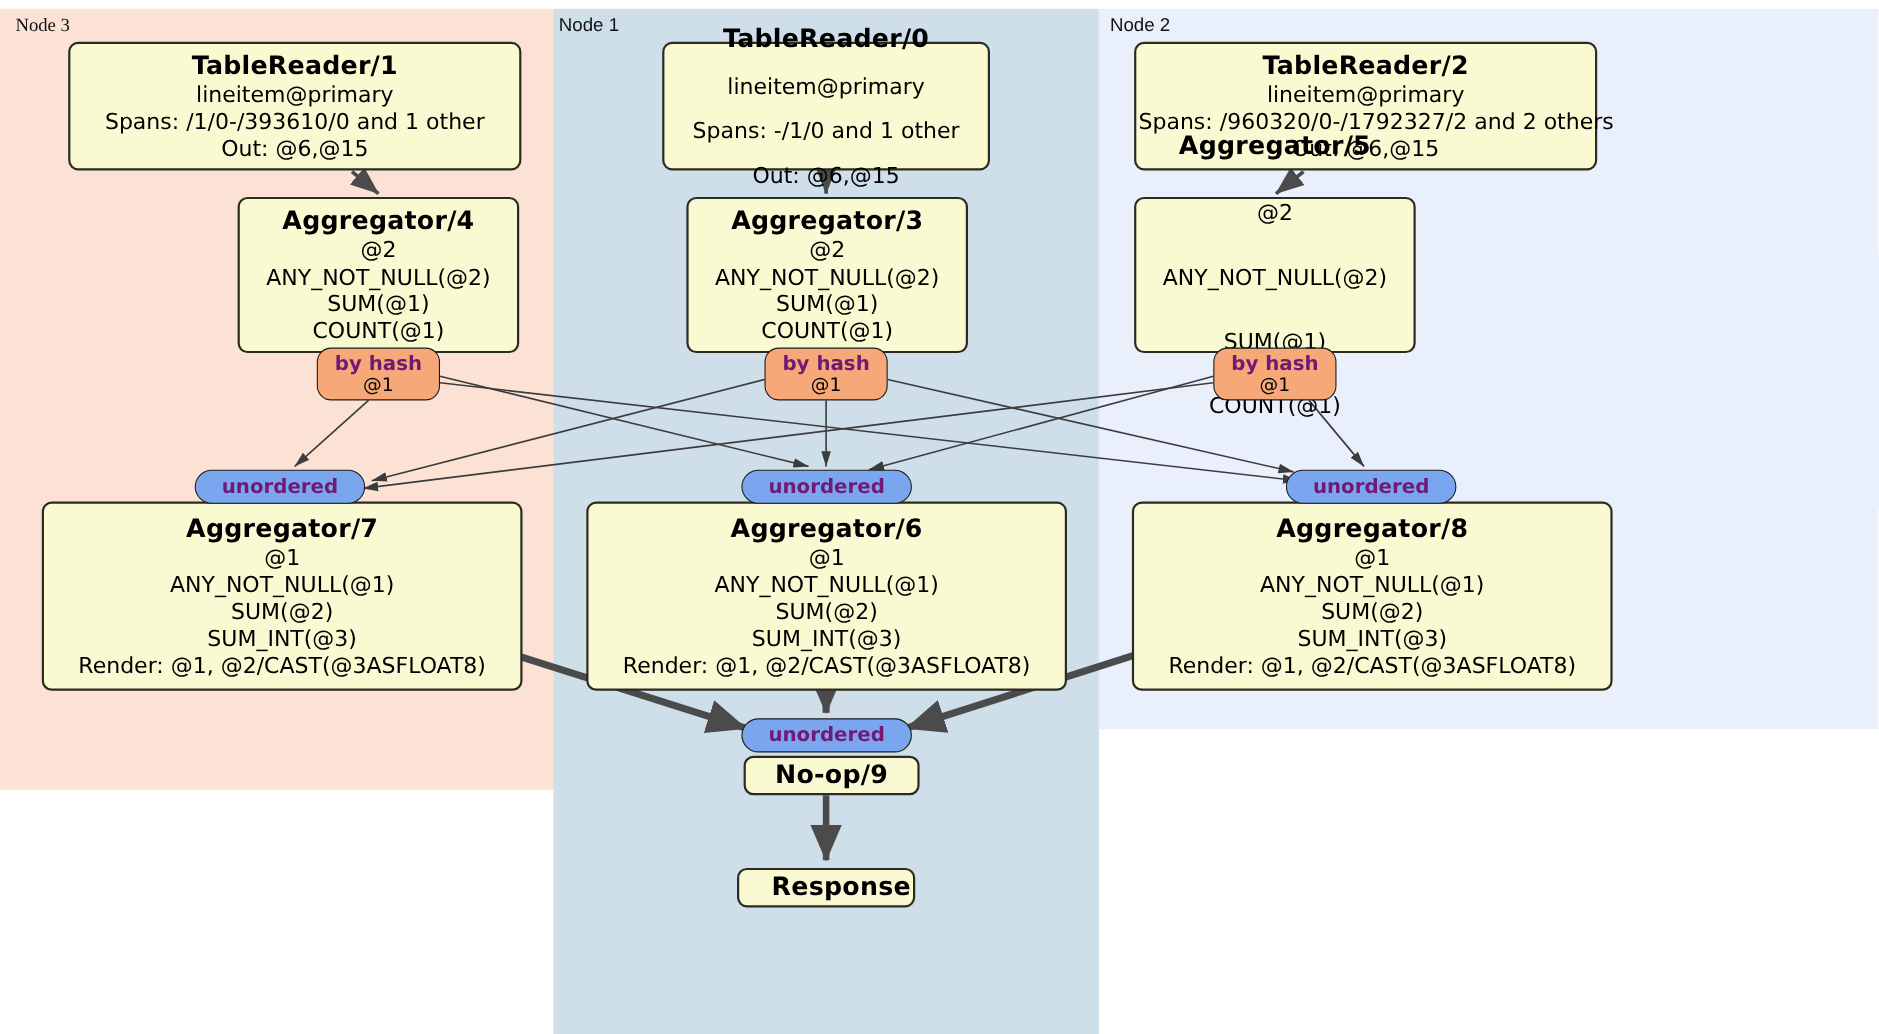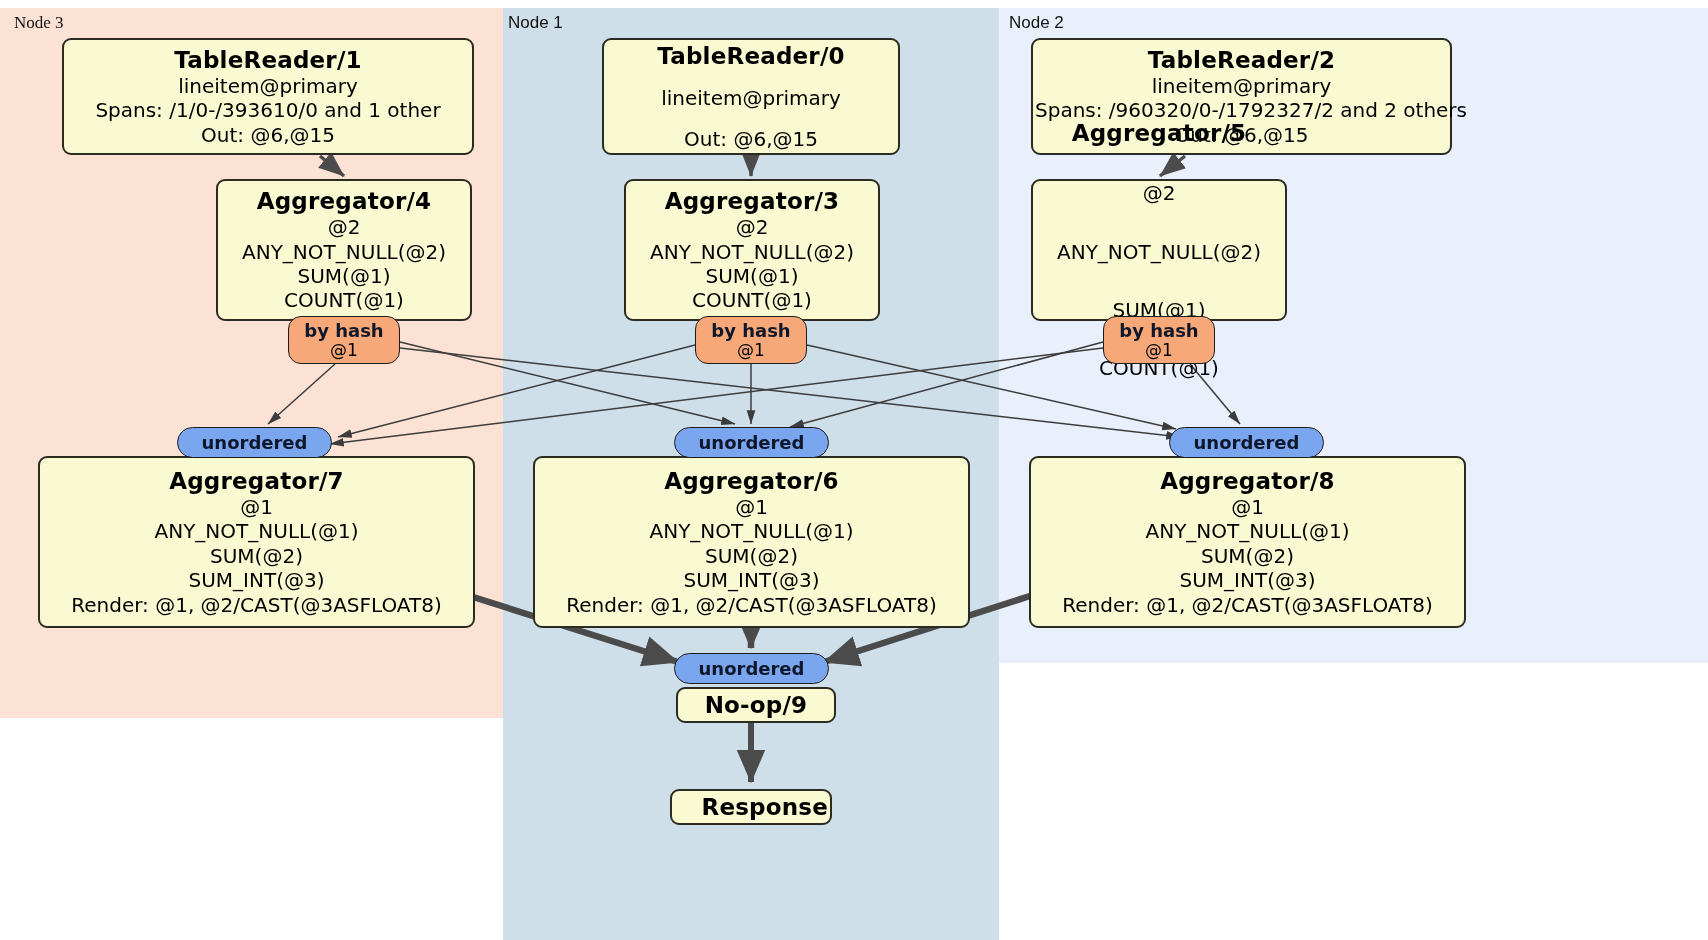--- a/index.html
+++ b/index.html
@@ -18,21 +18,21 @@
   .gbox .t{font-weight:bold;font-size:23px;letter-spacing:.2px;}
   .gbox .l{font-weight:normal;font-size:20px;white-space:nowrap;}
 
   .pill{
     position:absolute;box-sizing:border-box;border:1.6px solid #1c1c1c;
     display:flex;flex-direction:column;align-items:center;justify-content:center;
     text-align:center;line-height:1.1;
   }
   .pill.hash{background:#f6a878;border-radius:13px;}
   .pill.unord{background:#7aa6f0;border-radius:16px;}
-  .pill .p1{font-weight:bold;font-size:18px;color:#0f172a;}
+  .pill .p1{font-weight:bold;font-size:18px;color:#701a75;}
   .pill .p2{font-weight:normal;font-size:17px;color:#000;}
 
   svg.edges{position:absolute;left:0;top:0;width:1708px;height:940px;overflow:visible;}
 </style>
 </head>
 <body>
 
 <div id="stage">
 
   <div class="node-panel" style="left:0px;top:8px;width:503px;height:710px;background:#fbe2d5;"></div>
@@ -82,20 +82,21 @@
   <div class="gbox" style="left:62px;top:38px;width:412px;height:117px;">
     <div class="t">TableReader/1</div>
     <div class="l">lineitem@primary</div>
     <div class="l">Spans: /1/0-/393610/0 and 1 other</div>
     <div class="l">Out: @6,@15</div>
   </div>
 
   <div class="gbox" style="left:602px;top:38px;width:298px;height:117px;gap:16px;">
     <div class="t">TableReader/0</div>
     <div class="l">lineitem@primary</div>
+    <div class="l">Spans: -/1/0 and 1 other</div>
     <div class="l">Out: @6,@15</div>
   </div>
 
   <div class="gbox" style="left:1031px;top:38px;width:421px;height:117px;">
     <div class="t">TableReader/2</div>
     <div class="l">lineitem@primary</div>
     <div class="l">Spans: /960320/0-/1792327/2 and 2 others</div>
     <div class="l">Out: @6,@15</div>
   </div>
 

